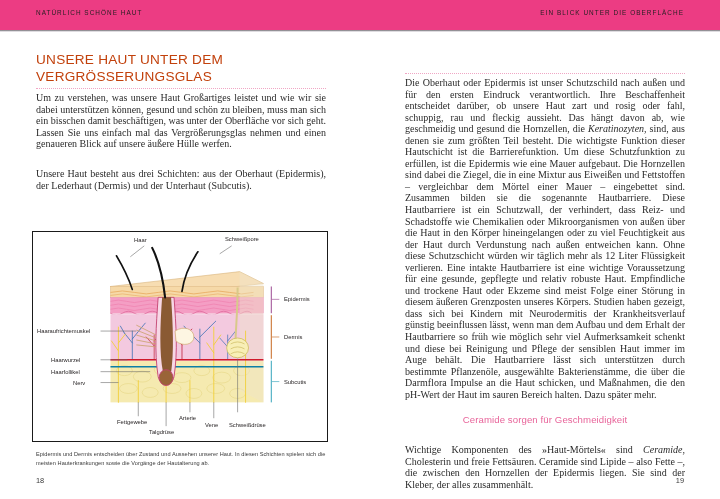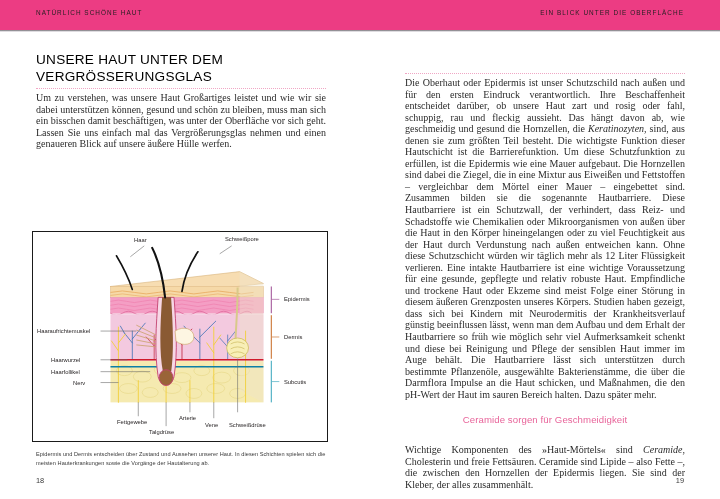--- a/index.html
+++ b/index.html
@@ -35,21 +35,21 @@
   .runhead-right{right:36px;}
 
   
   .h1{
     position:absolute;
     font-family:"Liberation Sans", sans-serif;
     font-weight:400;
     font-size:13.6px;
     line-height:16.5px;
     letter-spacing:0.25px;
-    color:#000000;
+    color:#c2410c;
   }
   .rule{
     position:absolute;height:1px;
     border-top:1px dotted #f0a6c4;
   }
 
   
   .body{
     position:absolute;
     font-family:"Liberation Serif", serif;
@@ -112,20 +112,21 @@
   <div class="band"></div>
   <div class="band-shadow"></div>
   <div class="runhead runhead-left">NATÜRLICH SCHÖNE HAUT</div>
 
   <div class="h1" style="left:36px;top:52px;width:290px;">UNSERE HAUT UNTER DEM VERGRÖSSERUNGSGLAS</div>
 
   <div class="rule" style="left:36px;top:88px;width:290px;"></div>
 
   <div class="body" style="left:36px;top:92px;width:290px;">Um zu verstehen, was unsere Haut Großartiges leistet und wie wir sie dabei unterstützen können, gesund und schön zu bleiben, muss man sich ein bisschen damit beschäftigen, was unter der Oberfläche vor sich geht. Lassen Sie uns einfach mal das Vergrößerungsglas nehmen und einen genaueren Blick auf unsere äußere Hülle werfen.</div>
 
+  <div class="body" style="left:36px;top:168px;width:290px;">Unsere Haut besteht aus drei Schichten: aus der Oberhaut (Epidermis), der Lederhaut (Dermis) und der Unterhaut (Subcutis).</div>
 
   <div class="figbox" style="left:32px;top:231px;width:296px;height:211px;">
 
     <svg class="diagram" viewBox="0 0 296 211" preserveAspectRatio="none">
 
       <polygon points="78,55 208,40 232,52 102,67" fill="#f7ddb2" stroke="#d8b47e" stroke-width="0.6"></polygon>
 
       <rect x="78" y="55" width="154" height="11" fill="#f6d9a8" stroke="#dcb57f" stroke-width="0.5"></rect>
       <path d="M78 61 q12 -3 24 0 t24 0 t24 0 t24 0 t24 0 t24 0" fill="none" stroke="#e8a95e" stroke-width="0.8"></path>
       <path d="M78 64 q12 -3 24 0 t24 0 t24 0 t24 0 t24 0 t24 0" fill="none" stroke="#e8a95e" stroke-width="0.6"></path>

